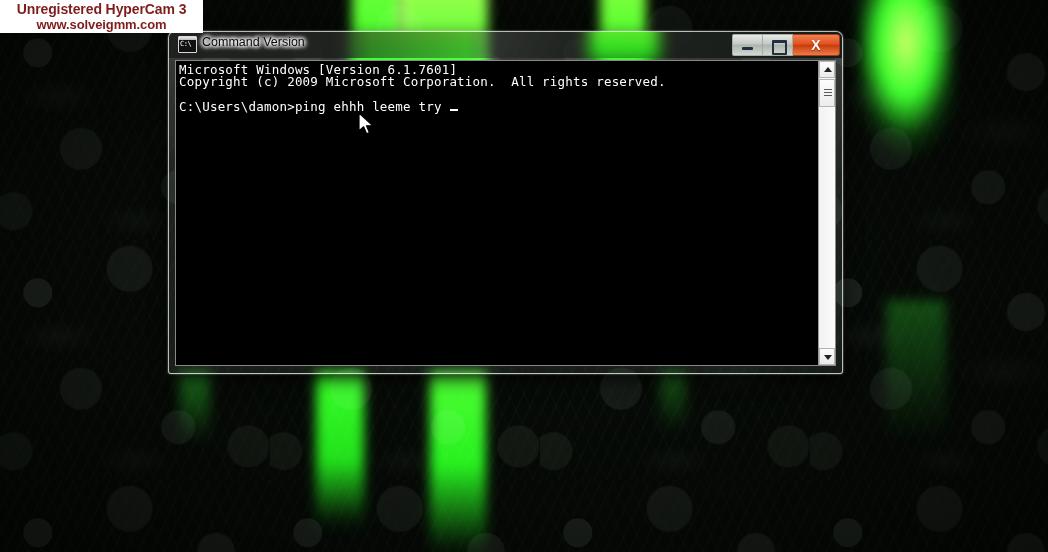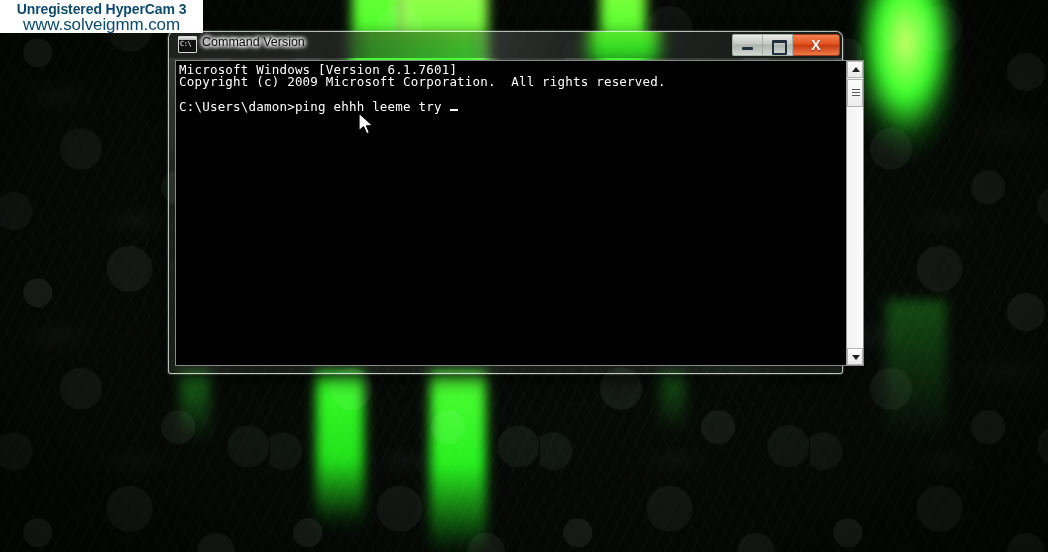--- a/index.html
+++ b/index.html
@@ -85,27 +85,27 @@
         background: linear-gradient(180deg, rgba(40,210,40,0.5) 0%, rgba(0,0,0,0) 100%); }
   .s9 { left: 660px; top: 372px; width: 26px;  height: 60px;
         background: linear-gradient(180deg, rgba(40,200,40,0.4) 0%, rgba(0,0,0,0) 100%); }
 
   
   .watermark {
     position: absolute;
     left: 0; top: 0;
     width: 203px; height: 33px;
     background: #ffffff;
-    color: #0c4a6e;
+    color: #7f1d1d;
     text-align: center;
     z-index: 60;
     overflow: hidden;
   }
   .wm-line1 { font-size: 14px; font-weight: bold; line-height: 16px; padding-top: 1px; letter-spacing: -0.1px; }
-  .wm-line2 { font-size: 17px; font-weight: normal; line-height: 15px; letter-spacing: -0.1px; }
+  .wm-line2 { font-size: 13px; font-weight: bold; line-height: 15px; letter-spacing: -0.1px; }
 
   
   .cmd-window {
     position: absolute;
     left: 168px; top: 31px;
     width: 675px; height: 343px;
     border-radius: 7px 7px 3px 3px;
     box-shadow: 0 0 2px rgba(255,255,255,0.55), 0 6px 18px rgba(0,0,0,0.7);
     z-index: 40;
   }
@@ -219,21 +219,20 @@
 
   
   .console {
     position: absolute;
     left: 7px; top: 29px;
     width: 659px; height: 304px;
     background: #000;
     border: 1px solid #888;
     z-index: 4;
     overflow: hidden;
-    padding-left: 28px;
   }
   .console-text {
     position: absolute;
     left: 3px; top: 3px;
     right: 18px;
     font-family: "DejaVu Sans Mono", monospace;
     font-size: 12.5px;
     line-height: 12.3px;
     color: #ffffff;
     white-space: pre;

